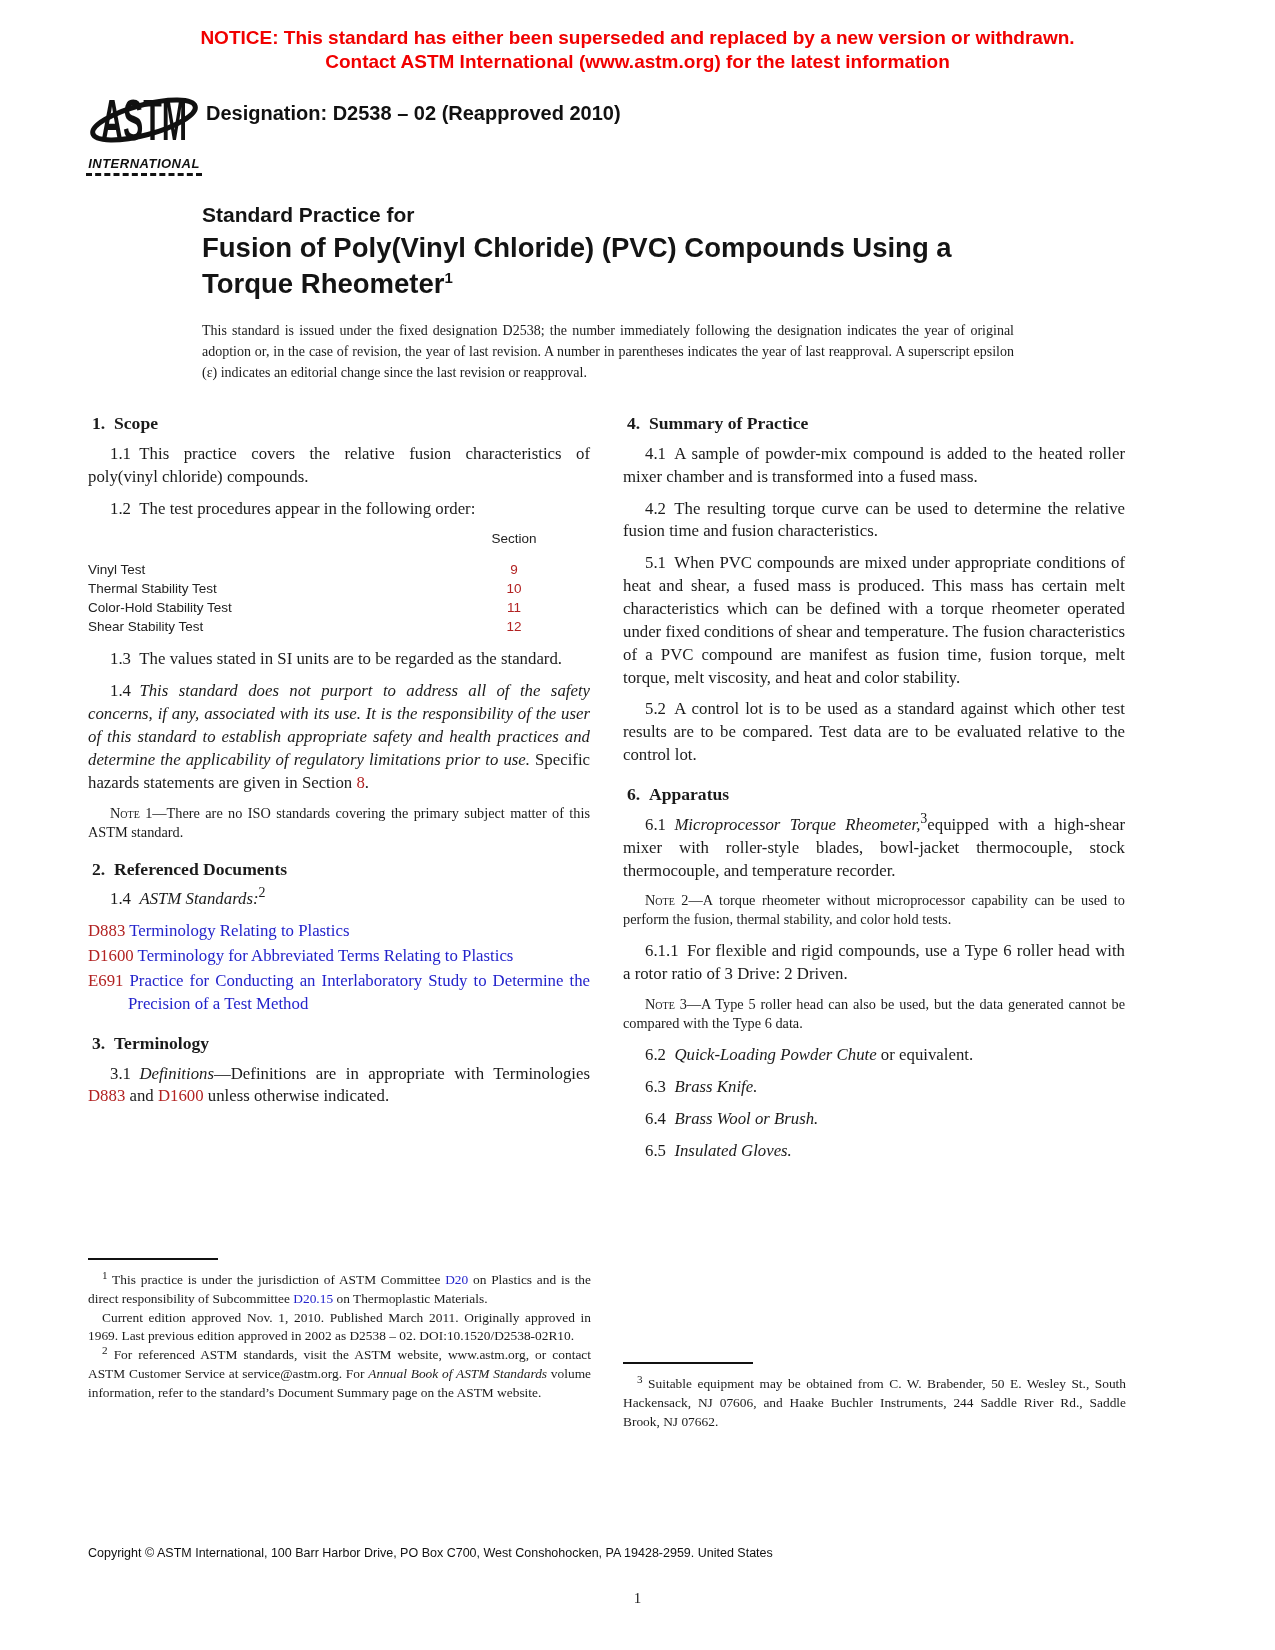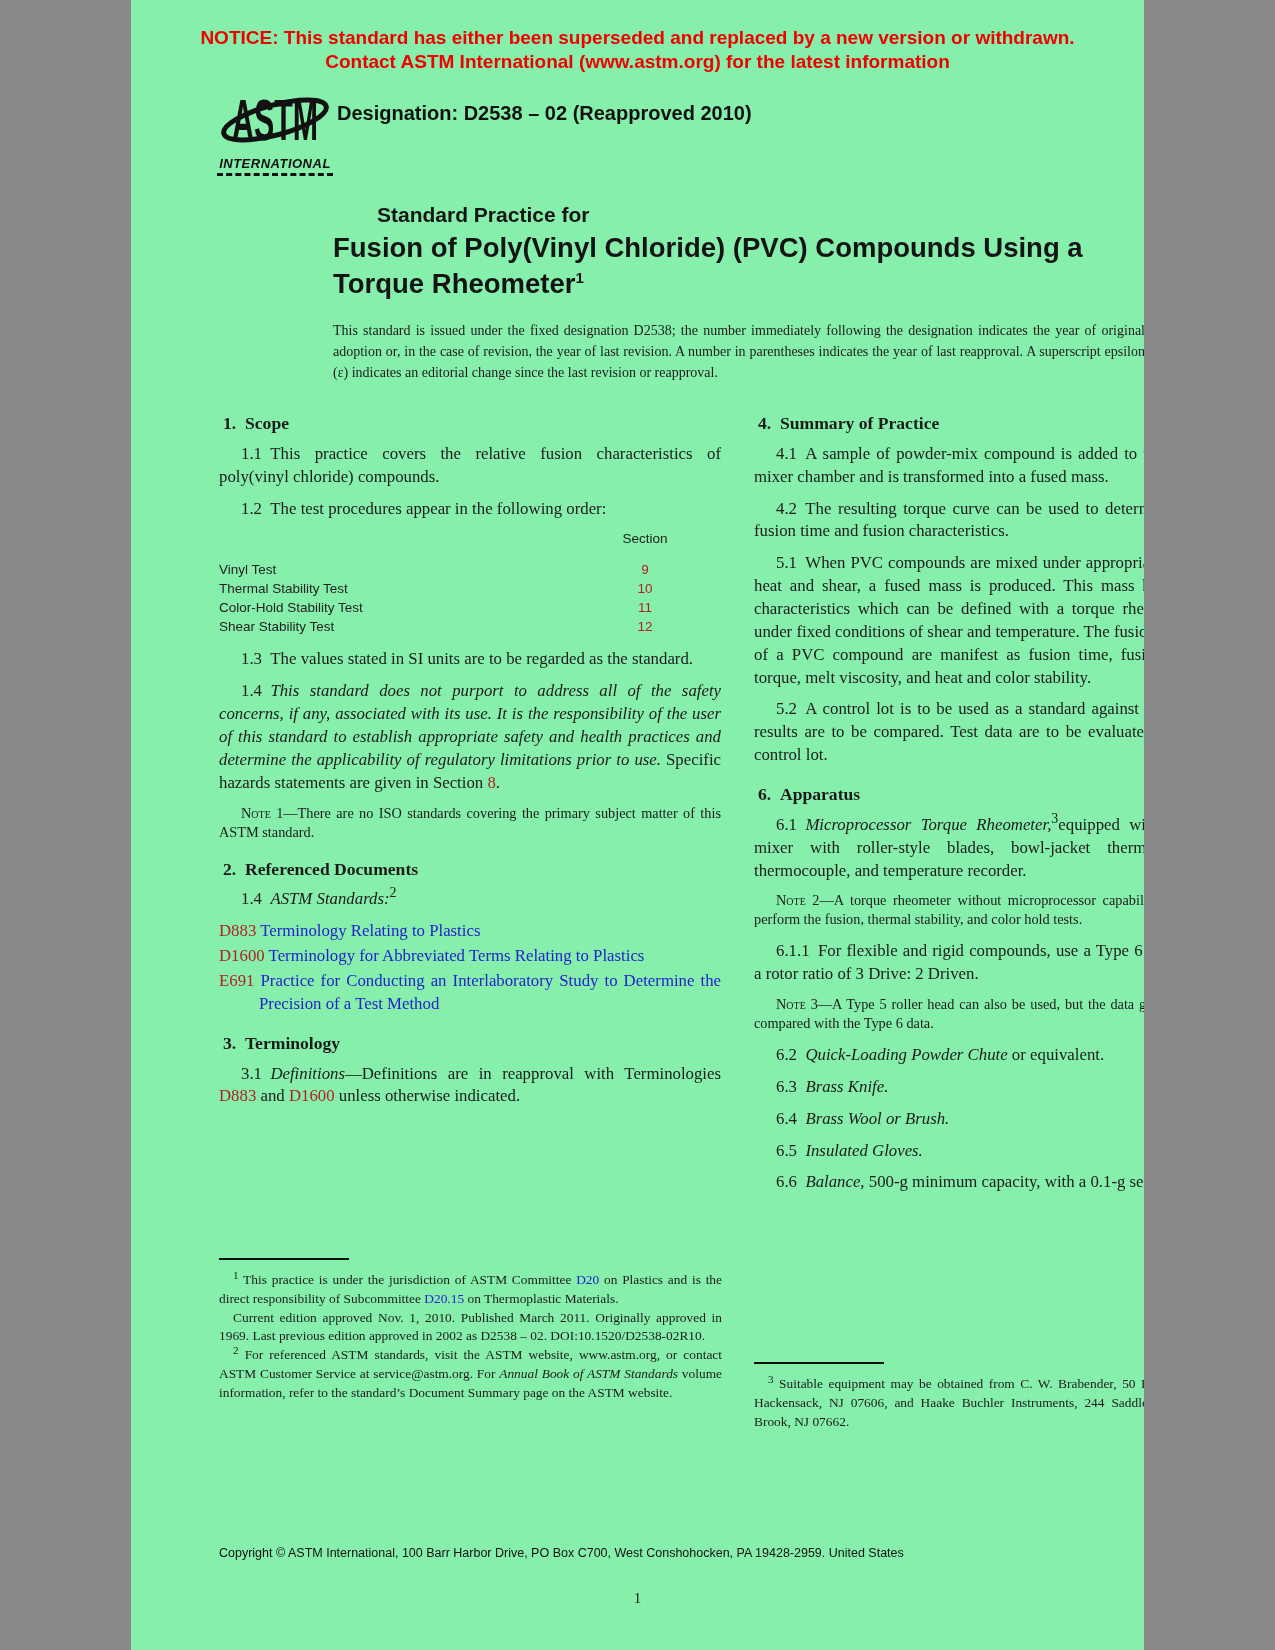--- a/index.html
+++ b/index.html
@@ -1,18 +1,18 @@
 <!DOCTYPE html>
 <html style="--notice-red: #f10000; --ref-red: #b22222; --link-blue: #2323cc;"><head>
 <meta charset="utf-8">
 <style>
   html,body { margin:0; padding:0; background:#888; }
   .page {
-    position:relative; width:1013px; height:1650px; margin:0 auto;
-    background:#86efac; color:#1b1b1b;
+    position:relative; width:1275px; height:1650px; margin:0 auto;
+    background:#ffffff; color:#1b1b1b;
     font-family:"Liberation Serif", serif;
     overflow:hidden;
   }
   
   .notice {
     position:absolute; top:26px; left:0; right:0;
     text-align:center; font-family:"Liberation Sans", sans-serif;
     font-weight:bold; font-size:19px; line-height:1.25;
     color:var(--notice-red,#f10000);
   }
@@ -25,21 +25,21 @@
     border-bottom:3px dashed #111; padding-bottom:2px; margin-top:-4px;
   }
   .designation {
     position:absolute; left:206px; top:102px;
     font-family:"Liberation Sans", sans-serif; font-weight:bold; font-size:20px; color:#111;
   }
   .title-block {
     position:absolute; left:202px; top:203px; width:840px;
     font-family:"Liberation Sans", sans-serif; font-weight:bold; color:#141414;
   }
-  .title-kicker { font-size:21px; margin-bottom:3px;margin-left:44px; }
+  .title-kicker { font-size:21px; margin-bottom:3px; }
   .title-main { font-size:27.5px; line-height:1.3; }
   .title-main sup { font-size:15px; }
   .issuance {
     position:absolute; left:202px; top:320px; width:812px;
     font-size:14px; line-height:1.5; text-align:justify; margin:0;
   }
   
   .col {
     position:absolute; top:410px; width:502px;
     font-size:16.8px; line-height:1.36;
@@ -162,21 +162,21 @@
         <span class="blue-link">Terminology for Abbreviated Terms Relating to Plastics</span>
       </p>
       <p>
         <span class="red-link">E691</span>
         <span class="blue-link">Practice for Conducting an Interlaboratory Study to Determine the Precision of a Test Method</span>
       </p>
     </div>
 
     <h2 class="sec">3. Terminology</h2>
     <p class="body">
-      <span>3.1 </span><span class="it">Definitions</span><span>—Definitions are in reapproval with Terminologies </span><span class="red-link">D883</span><span> and </span><span class="red-link">D1600</span><span> unless otherwise indicated.</span>
+      <span>3.1 </span><span class="it">Definitions</span><span>—Definitions are in appropriate with Terminologies </span><span class="red-link">D883</span><span> and </span><span class="red-link">D1600</span><span> unless otherwise indicated.</span>
     </p>
   </div>
 
   <div class="col col-right">
     <h2 class="sec">4. Summary of Practice</h2>
     <p class="body">4.1 A sample of powder-mix compound is added to the heated roller mixer chamber and is transformed into a fused mass.</p>
     <p class="body">4.2 The resulting torque curve can be used to determine the relative fusion time and fusion characteristics.</p>
 
     <p class="body">5.1 When PVC compounds are mixed under appropriate conditions of heat and shear, a fused mass is produced. This mass has certain melt characteristics which can be defined with a torque rheometer operated under fixed conditions of shear and temperature. The fusion characteristics of a PVC compound are manifest as fusion time, fusion torque, melt torque, melt viscosity, and heat and color stability.</p>
     <p class="body">5.2 A control lot is to be used as a standard against which other test results are to be compared. Test data are to be evaluated relative to the control lot.</p>
@@ -197,23 +197,20 @@
     </p>
     <p class="body">
       <span>6.3 </span><span class="it">Brass Knife.</span>
     </p>
     <p class="body">
       <span>6.4 </span><span class="it">Brass Wool or Brush.</span>
     </p>
     <p class="body">
       <span>6.5 </span><span class="it">Insulated Gloves.</span>
     </p>
-    <p class="body">
-      <span>6.6 </span><span class="it">Balance,</span><span> 500-g minimum capacity, with a 0.1-g sensitivity.</span>
-    </p>
   </div>
 
   <div class="footnotes fn-left">
     <div class="fn-rule"></div>
     <p>
       <sup>1</sup><span> This practice is under the jurisdiction of ASTM Committee </span><span class="blue-link">D20</span><span> on Plastics and is the direct responsibility of Subcommittee </span><span class="blue-link">D20.15</span><span> on Thermoplastic Materials.</span>
     </p>
     <p>Current edition approved Nov. 1, 2010. Published March 2011. Originally approved in 1969. Last previous edition approved in 2002 as D2538 – 02. DOI:10.1520/D2538-02R10.</p>
     <p>
       <sup>2</sup><span> For referenced ASTM standards, visit the ASTM website, www.astm.org, or contact ASTM Customer Service at service@astm.org. For </span><span class="it">Annual Book of ASTM Standards</span><span> volume information, refer to the standard’s Document Summary page on the ASTM website.</span>

